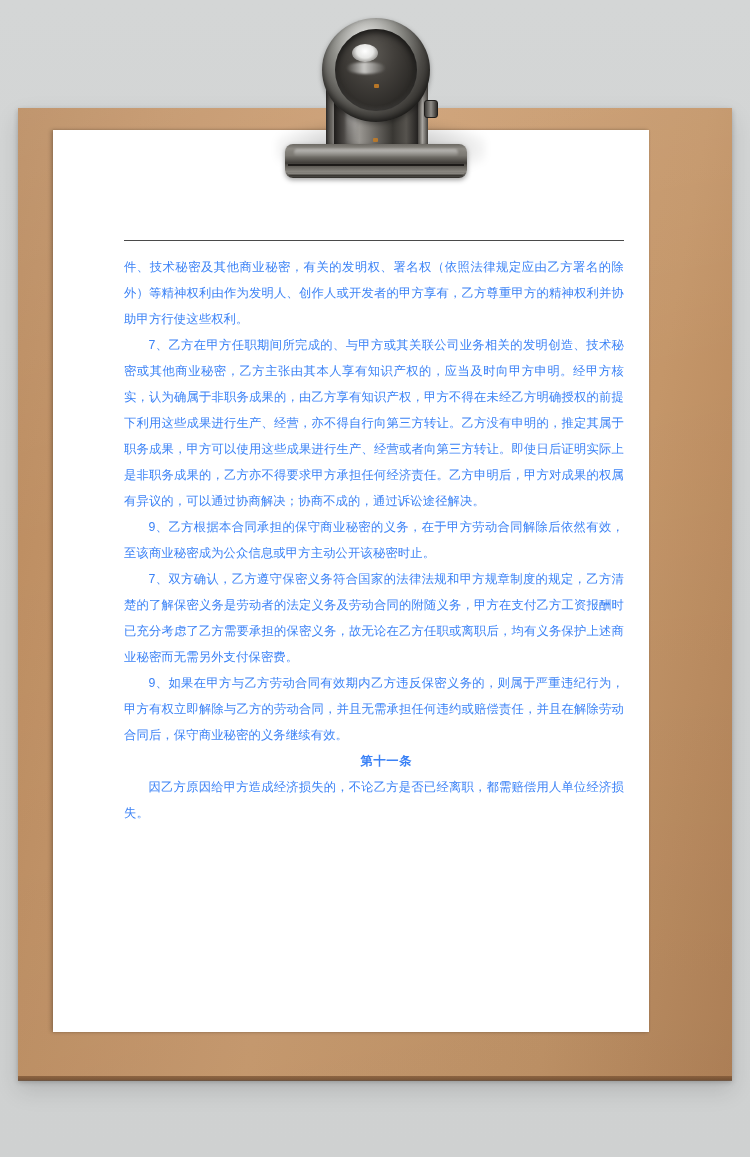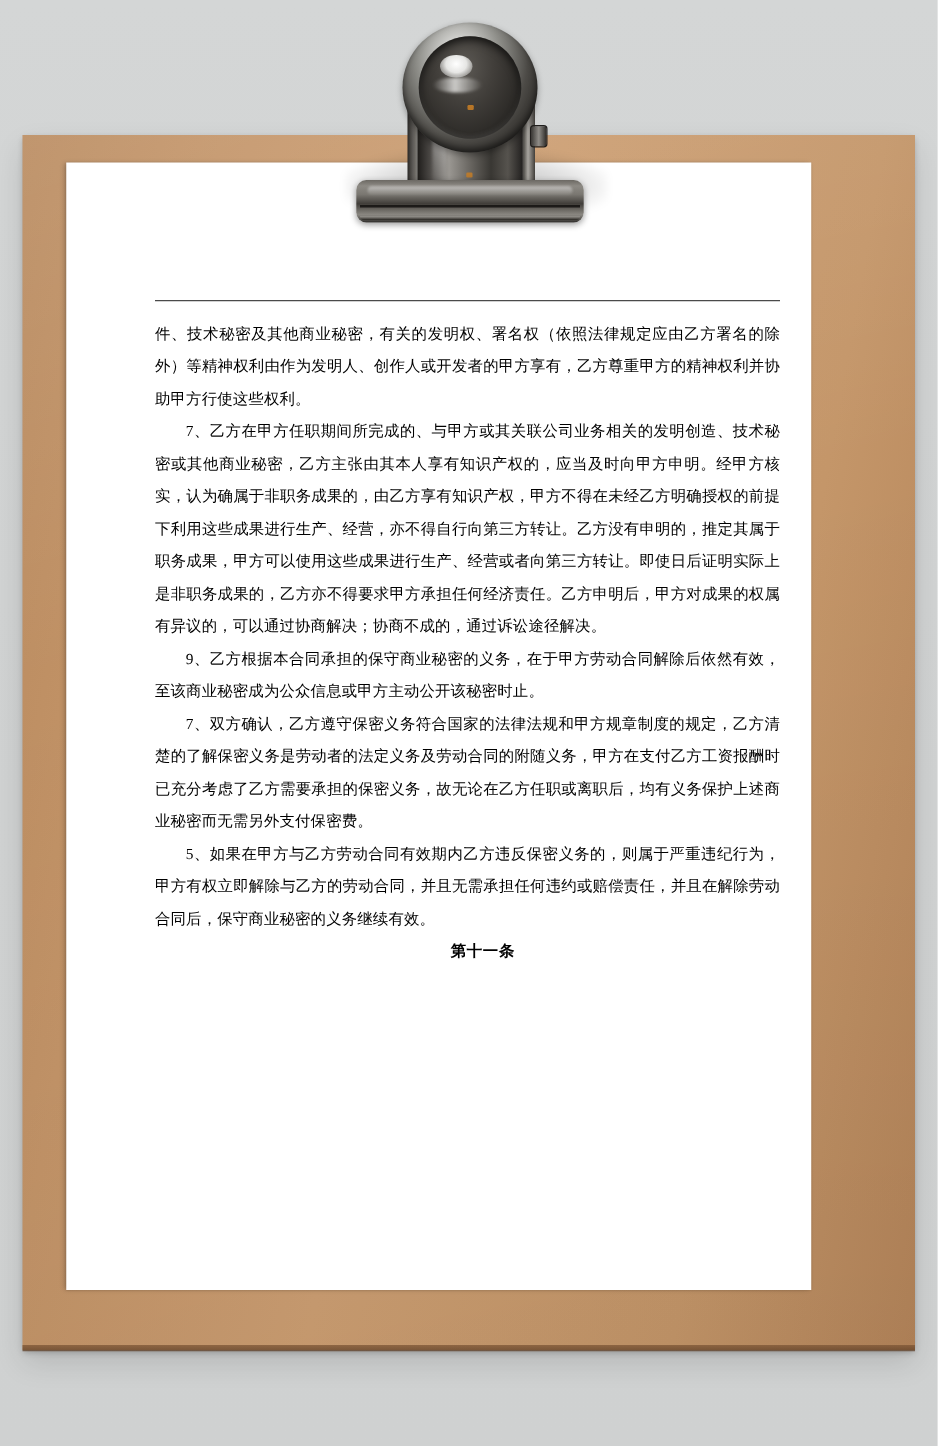--- a/index.html
+++ b/index.html
@@ -74,24 +74,24 @@
     width: 500px;
   }
   #top-rule {
     width: 500px;
     height: 1px;
     background: #4a4a4a;
     margin: 0 0 13px 0;
   }
   .para {
     margin: 0;
-    font-family: Liberation Serif, serif;
+    font-family: Liberation Sans, sans-serif;
     font-size: 12.3px;
     line-height: 26px;
-    color: #000000;
+    color: #3b82f6;
     text-align: justify;
     text-justify: inter-character;
     letter-spacing: 0.15px;
     word-break: break-all;
   }
   .para.indent { text-indent: 2em; }
   .para.heading {
     font-weight: bold;
     text-indent: 2em;
     text-align: center;
@@ -267,22 +267,23 @@
 
   <div id="paper">
     <div id="paper-inner">
       <div id="doc">
         <div id="top-rule"></div>
         <div id="blocks">
             <p class="para">件、技术秘密及其他商业秘密，有关的发明权、署名权（依照法律规定应由乙方署名的除外）等精神权利由作为发明人、创作人或开发者的甲方享有，乙方尊重甲方的精神权利并协助甲方行使这些权利。</p>
             <p class="para indent">7、乙方在甲方任职期间所完成的、与甲方或其关联公司业务相关的发明创造、技术秘密或其他商业秘密，乙方主张由其本人享有知识产权的，应当及时向甲方申明。经甲方核实，认为确属于非职务成果的，由乙方享有知识产权，甲方不得在未经乙方明确授权的前提下利用这些成果进行生产、经营，亦不得自行向第三方转让。乙方没有申明的，推定其属于职务成果，甲方可以使用这些成果进行生产、经营或者向第三方转让。即使日后证明实际上是非职务成果的，乙方亦不得要求甲方承担任何经济责任。乙方申明后，甲方对成果的权属有异议的，可以通过协商解决；协商不成的，通过诉讼途径解决。</p>
             <p class="para indent">9、乙方根据本合同承担的保守商业秘密的义务，在于甲方劳动合同解除后依然有效，至该商业秘密成为公众信息或甲方主动公开该秘密时止。</p>
             <p class="para indent">7、双方确认，乙方遵守保密义务符合国家的法律法规和甲方规章制度的规定，乙方清楚的了解保密义务是劳动者的法定义务及劳动合同的附随义务，甲方在支付乙方工资报酬时已充分考虑了乙方需要承担的保密义务，故无论在乙方任职或离职后，均有义务保护上述商业秘密而无需另外支付保密费。</p>
-            <p class="para indent">5、如果在甲方与乙方劳动合同有效期内乙方违反保密义务的，则属于严重违纪行为，甲方有权立即解除与乙方的劳动合同，并且无需承担任何违约或赔偿责任，并且在解除劳动合同后，保守商业秘密的义务继续有效。</p>
+            <p class="para indent">9、如果在甲方与乙方劳动合同有效期内乙方违反保密义务的，则属于严重违纪行为，甲方有权立即解除与乙方的劳动合同，并且无需承担任何违约或赔偿责任，并且在解除劳动合同后，保守商业秘密的义务继续有效。</p>
             <p class="para indent heading">第十一条</p>
+            <p class="para indent">因乙方原因给甲方造成经济损失的，不论乙方是否已经离职，都需赔偿用人单位经济损失。</p>
           </div>
       </div>
     </div>
   </div>
 
   <div id="clip-shadow"></div>
   <div id="clip">
     <div id="clip-arm-l"></div>
     <div id="clip-arm-r"></div>
     <div id="clip-body"></div>

